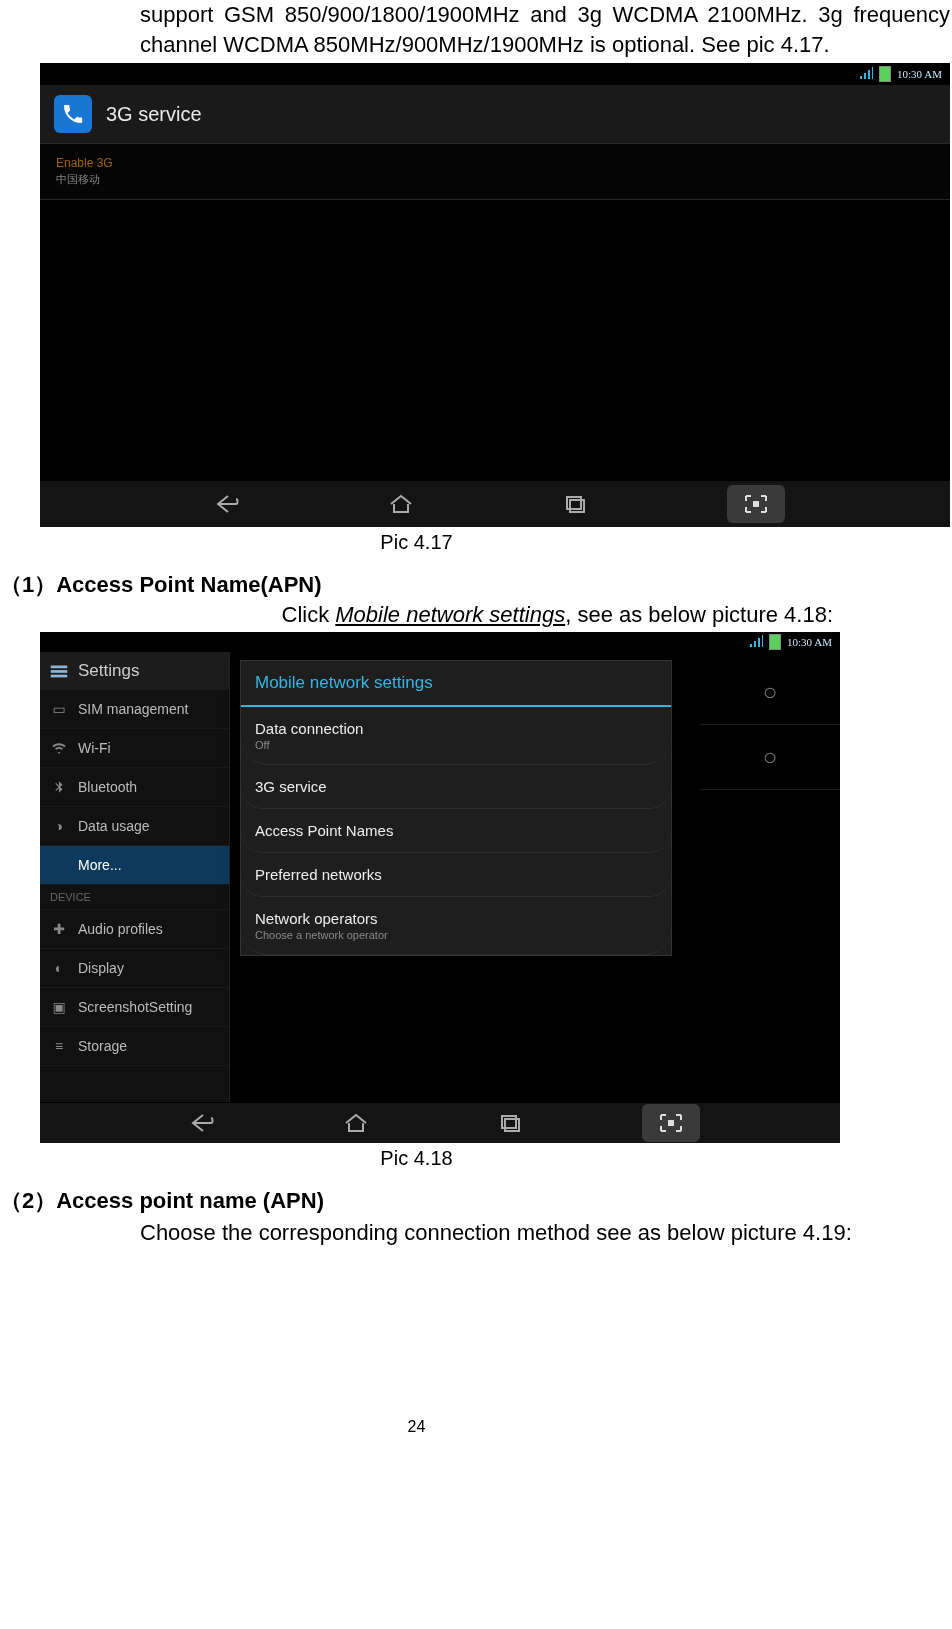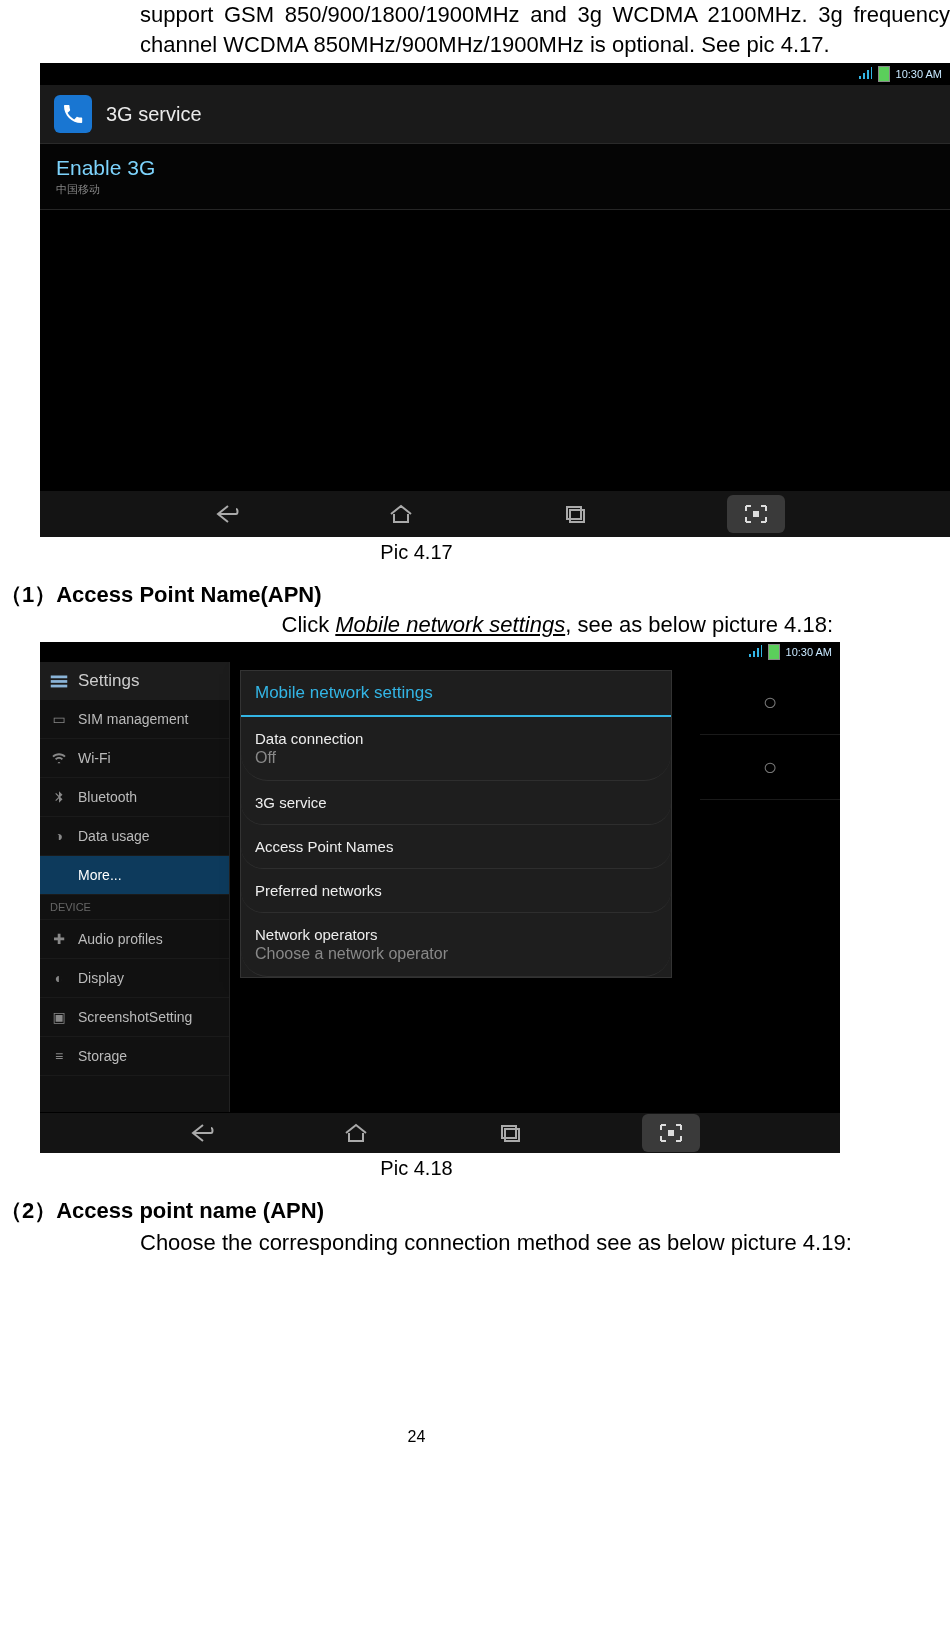--- a/index.html
+++ b/index.html
@@ -66,20 +66,21 @@
   .status-bar {
     height: 22px;
     background: #000;
     display: flex;
     justify-content: flex-end;
     align-items: center;
     gap: 6px;
     padding-right: 8px;
     font-size: 11px;
     color: #c8e8ff;
+    font-family: Liberation Serif, serif;
   }
   .status-bar .sig {
     width: 14px; height: 12px;
     display:inline-block;
   }
   .status-bar .batt {
     width: 10px; height: 14px;
     background: linear-gradient(#5bcf5b,#5bcf5b);
     border:1px solid #888;
   }
@@ -96,21 +97,21 @@
     background:#1976d2;
     display:flex;align-items:center;justify-content:center;
   }
   .phone-icon svg{width:24px;height:24px;fill:#fff}
   .hdr3g-title{font-size:20px;color:#eaeaea}
   .row3g{
     padding:12px 16px;
     border-bottom:1px solid #262626;
     background:#050505;
   }
-  .row3g .ttl{font-size:21px;color:#7dd3fc}
+  .row3g .ttl{font-size:12px;color:#a16207}
   .row3g .sub{font-size:11px;color:#888;margin-top:2px}
   .shot .filler{height:280px;background:#000}
   .navbar{
     height:46px;
     background:#141414;
     display:flex;
     justify-content:center;
     gap:130px;
     align-items:center;
     border-top:1px solid #000;
@@ -164,21 +165,21 @@
     color:#33b5e5;font-size:17px;
     padding:12px 14px;
     border-bottom:2px solid #33b5e5;
   }
   .dlg-row{
     padding:13px 14px;
     border-bottom:1px solid #2e2e2e;
     border-radius:27px;
   }
   .dlg-row .t{font-size:15px;color:#eee}
-  .dlg-row .s{font-size:16px;color:#888;margin-top:2px}
+  .dlg-row .s{font-size:11px;color:#888;margin-top:2px}
   .right-stub{
     position:absolute;right:0;top:8px;width:140px;height:440px;
     background:#000;
   }
   .right-stub .strow{
     padding:18px 0;border-bottom:1px solid #1a1a1a;
     display:flex;justify-content:center;color:#777;font-size:24px;
   }
   .shot2 .navbar{height:40px;gap:110px}
 </style>

